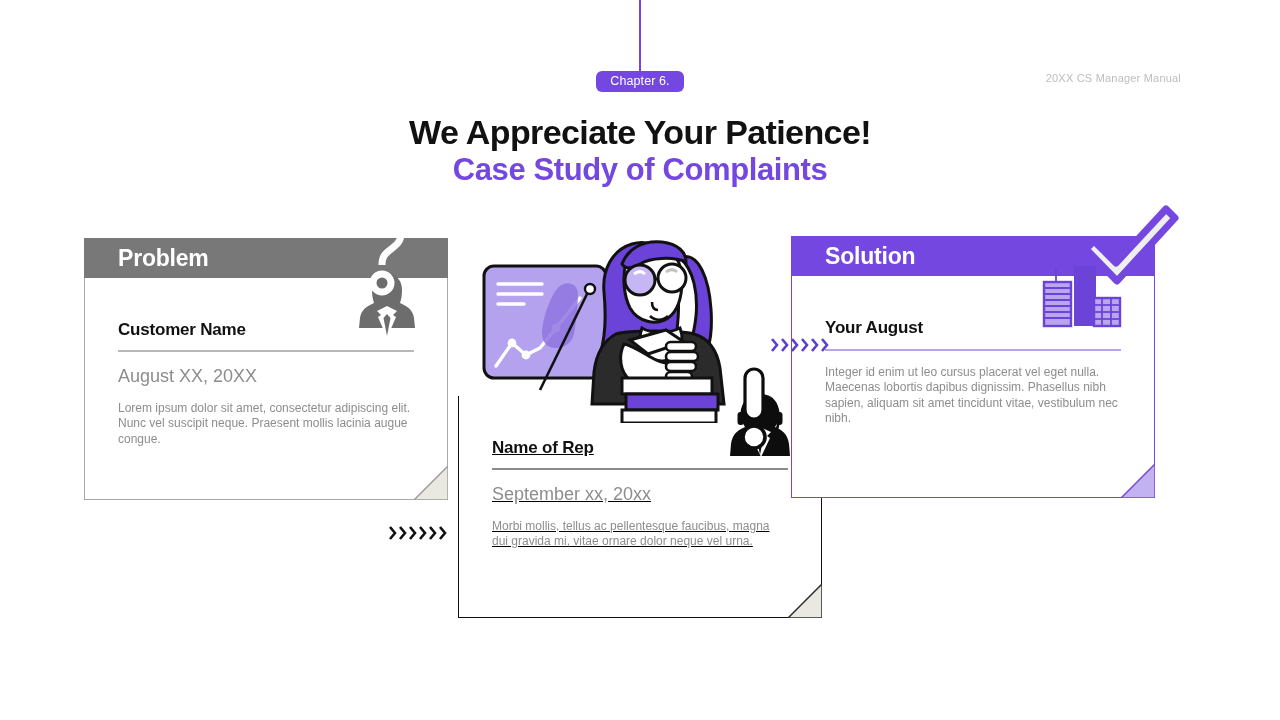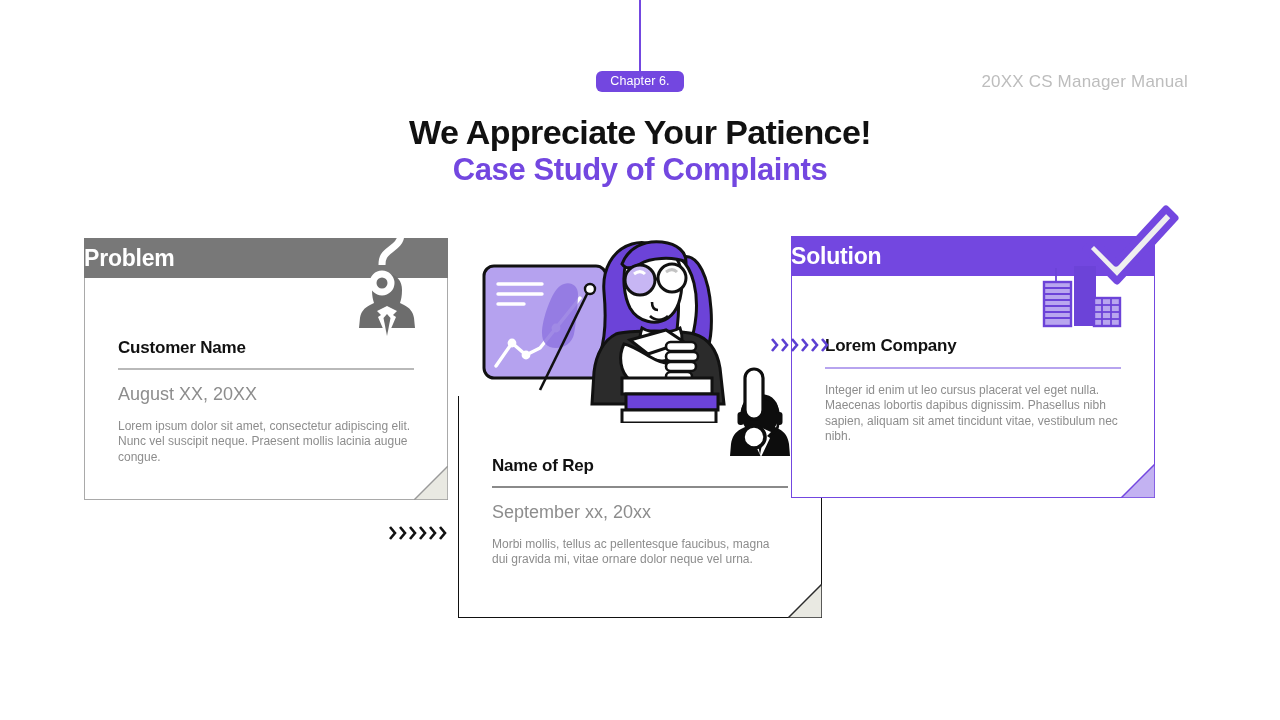--- a/index.html
+++ b/index.html
@@ -17,47 +17,48 @@
     background: #7347E0;
   }
   .chapter-badge {
     position: absolute; left: 596px; top: 71px;
     width: 88px; height: 21px; border-radius: 6px;
     background: #7347E0; color: #fff;
     font-size: 12.5px; line-height: 21px; text-align: center;
     letter-spacing: .1px;
   }
   .manual-label {
-    position: absolute; right: 92px; top: 72px;
-    font-size: 17px; color: #bdbdbd; letter-spacing: .2px;
+    position: absolute; right: 99px; top: 72px;
+    font-size: 11px; color: #bdbdbd; letter-spacing: .2px;
   }
 
   
   .title-main {
     position: absolute; top: 113px; left: 0; width: 1280px;
     text-align: center; font-size: 34px; font-weight: bold;
     color: #111111; letter-spacing: -0.6px;
   }
   .title-sub {
     position: absolute; top: 152px; left: 0; width: 1280px;
     text-align: center; font-size: 31px; font-weight: bold;
     color: #7347E0; letter-spacing: -0.4px;
   }
 
   
   .card { position: absolute; }
   .card-head {
     position: relative; height: 40px;
     display: flex; align-items: center;
+    padding-left: 34px;
     color: #ffffff; font-size: 23px; font-weight: bold;
     letter-spacing: -0.2px;
   }
   .card-body {
     position: relative; background: #fff;
-    padding: 60px 33px 0 33px;
+    padding: 42px 33px 0 33px;
   }
   .person-name {
     font-size: 17px; font-weight: bold; color: #111;
     letter-spacing: -0.2px; margin-bottom: 10px;
   }
   .rule { height: 2px; width: 100%; }
   .date-line { margin-top: 14px; font-size: 18px; color: #8d8d8d; }
   .body-text { margin-top: 14px; font-size: 12px; line-height: 1.28; color: #8d8d8d; }
 
   
@@ -68,21 +69,21 @@
   #card-problem .card-head { background: #787878; }
   #card-problem .card-body {
     height: 222px; border: 1px solid #a9a9a9; border-top: none;
   }
   #card-problem .rule { background: #b9b9b9; }
 
   
   #card-result { left: 458px; top: 396px; width: 364px; }
   #card-result .card-head { background: #0d0d0d; }
   #card-result .card-body {
-    height: 222px; border: 1px solid #111111; border-top: none;
+    height: 222px; border: 1px solid #111111; border-top: none; text-decoration: underline;
   }
   #card-result .rule { background: #8a8a8a; }
 
   
   #card-solution { left: 791px; top: 236px; width: 364px; }
   #card-solution .card-head { background: #7347E0; }
   #card-solution .card-body {
     height: 222px; border: 1px solid #7347E0; border-top: none;
   }
   #card-solution .rule { background: #b7a4ef; }
@@ -208,21 +209,21 @@
         <rect x="58" y="38" width="26" height="28" fill="none" stroke="#6c43d8" stroke-width="2.4"></rect>
         <g stroke="#6c43d8" stroke-width="1.8">
           <line x1="59" y1="45" x2="83" y2="45"></line>
             <line x1="59" y1="52" x2="83" y2="52"></line>
           <line x1="59" y1="59" x2="83" y2="59"></line>
           <line x1="66" y1="39" x2="66" y2="65"></line>
             <line x1="75" y1="39" x2="75" y2="65"></line>
         </g>
       </svg>
 
-      <div class="person-name">Lorem Company</div>
+      <div class="person-name">Your August</div>
       <div class="rule"></div>
       <div class="body-text">Integer id enim ut leo cursus placerat vel eget nulla. Maecenas lobortis dapibus dignissim. Phasellus nibh sapien, aliquam sit amet tincidunt vitae, vestibulum nec nibh.</div>
 
       <svg class="fold" viewBox="0 0 34 34">
         <polygon points="0,34 34,34 34,0" fill="#c3b2f2"></polygon>
         <polyline points="0,34 34,0" stroke="#7347E0" stroke-width="1.5" fill="none"></polyline>
         <polyline points="34,0 34,34 0,34" stroke="#7347E0" stroke-width="1.5" fill="none"></polyline>
       </svg>
     </div>
   </div>

